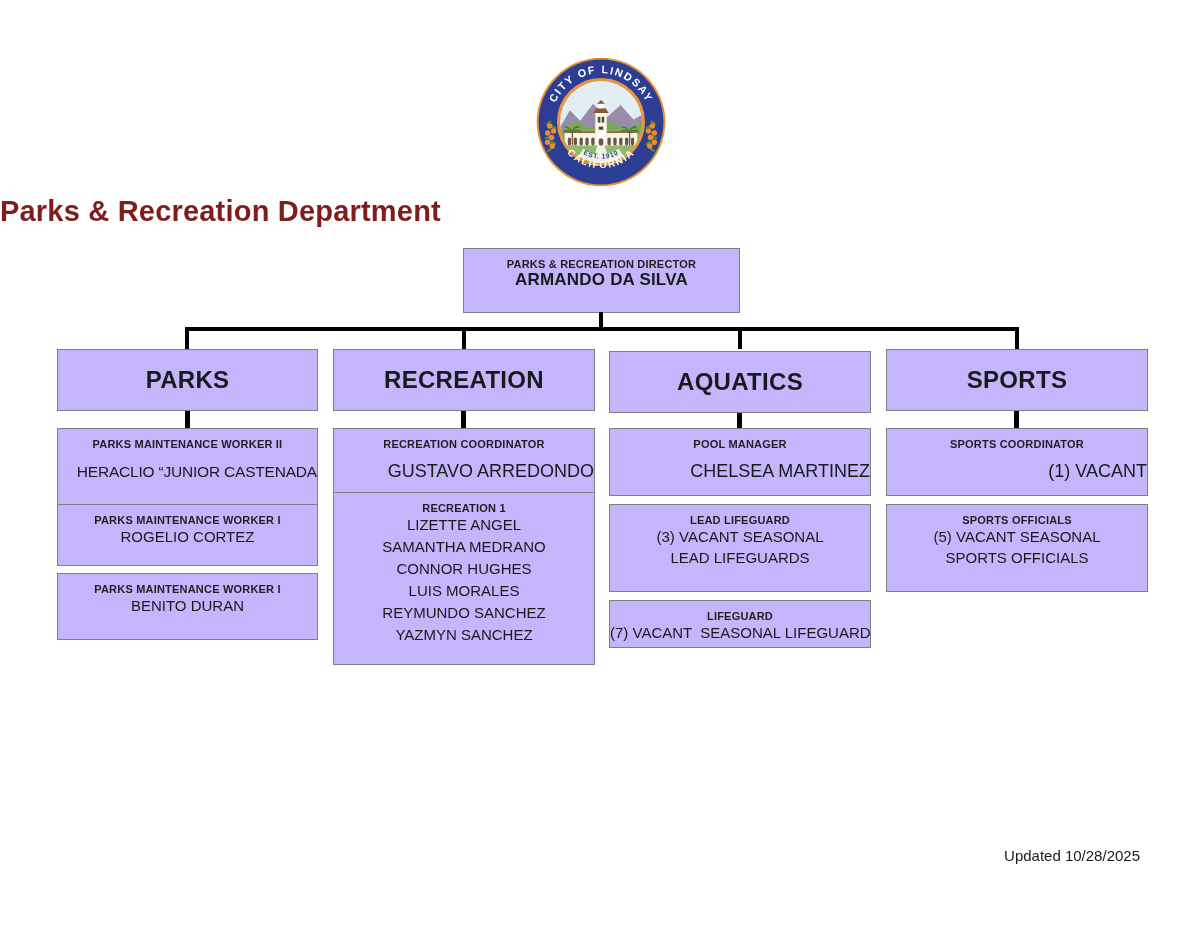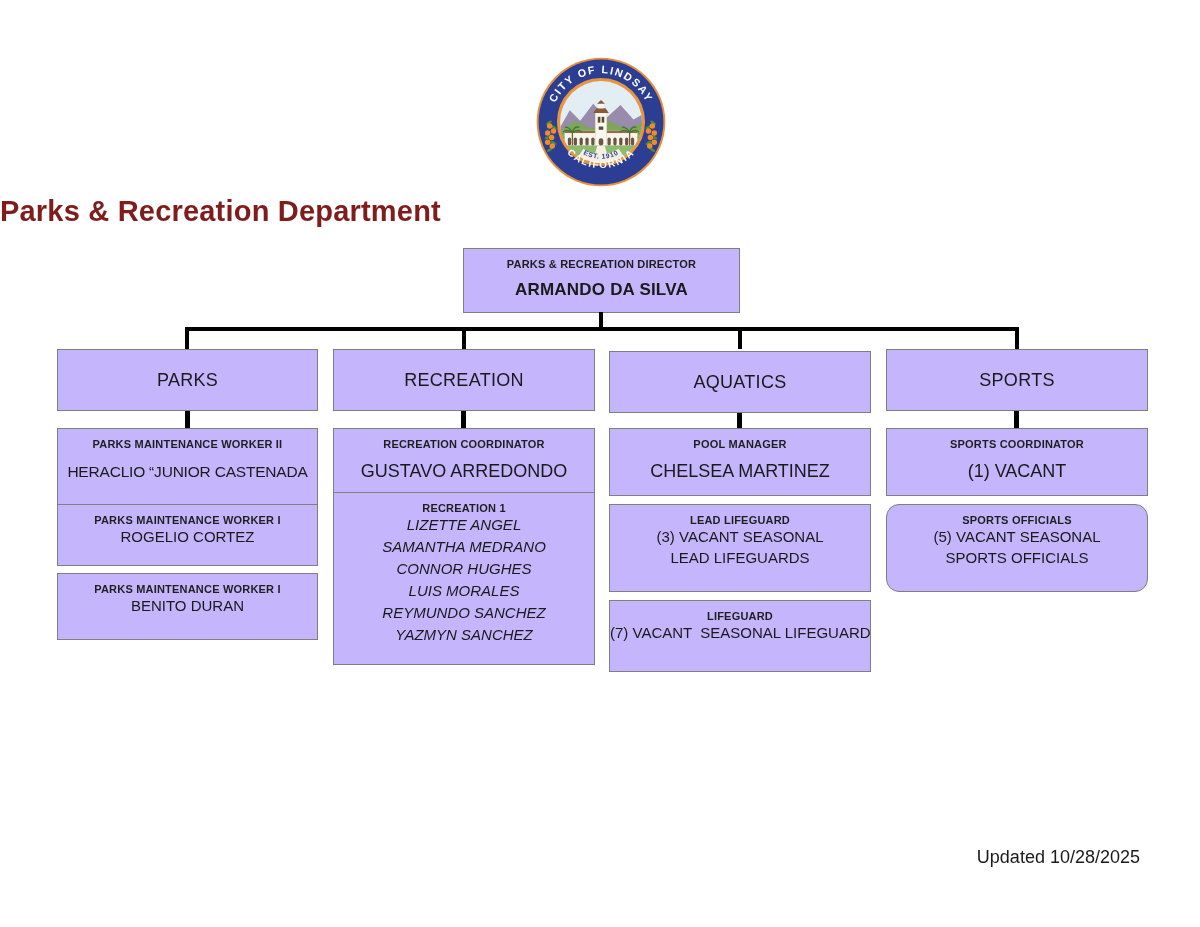--- a/index.html
+++ b/index.html
@@ -10,31 +10,31 @@
   .seal{position:absolute;left:536px;top:57px;width:130px;height:130px;}
   .page-title{
     position:absolute;left:0;top:195px;width:1200px;margin:0;
     font-size:29px;font-weight:bold;color:#7f1d1d;letter-spacing:.2px;
   }
   .box{
     position:absolute;background:#c4b5fd;border:1px solid #7f7f7f;
     text-align:center;box-sizing:border-box;overflow:hidden;
   }
   .role{font-weight:bold;font-size:11px;letter-spacing:.2px;padding-top:9px;color:#1f1f1f;}
-  .name-dir{font-size:17px;font-weight:bold;margin-top:10px;letter-spacing:.2px;}
+  .name-dir{font-size:17px;font-weight:bold;letter-spacing:.2px;}
   .branch{display:flex;align-items:center;justify-content:center;}
-  .branch-label{font-size:18px;font-weight:normal;letter-spacing:.3px;}
-  .name-lg{font-size:18px;margin-top:11px;white-space:nowrap;}
+  .branch-label{font-size:24px;font-weight:bold;letter-spacing:.3px;}
+  .name-lg{font-size:18px;margin-top:11px;white-space:nowrap;text-align:right;}
   .name-lg.tight{font-size:15.5px;letter-spacing:-.2px;margin-top:13px;}
   .lines{margin-top:0;text-align:center;}
   .line{font-size:15px;line-height:21px;white-space:pre;}
-  .lines.wide .line{line-height:22px;font-style:italic;}
+  .lines.wide .line{line-height:22px;}
   .conn{position:absolute;background:#000;}
   .updated{
-    position:absolute;right:60px;top:847px;font-size:18px;color:#1a1a1a;
+    position:absolute;right:60px;top:847px;font-size:15px;color:#1a1a1a;
   }
 </style>
 </head>
 <body>
 
 <div class="page">
 
   <svg class="seal" viewBox="0 0 200 200" aria-hidden="true">
     <defs>
       <clipPath id="sealClip">
@@ -219,32 +219,32 @@
     <div class="role">POOL MANAGER</div>
     <div class="name-lg">CHELSEA MARTINEZ</div>
   </div>
   <div class="box" style="left:609px;top:504px;width:262px;height:88px;">
     <div class="role">LEAD LIFEGUARD</div>
     <div class="lines">
       <div class="line">(3) VACANT SEASONAL</div>
       <div class="line">LEAD LIFEGUARDS</div>
     </div>
   </div>
-  <div class="box" style="left:609px;top:600px;width:262px;height:72px;">
+  <div class="box" style="left:609px;top:600px;width:262px;height:48px;">
     <div class="role">LIFEGUARD</div>
     <div class="lines">
         <div class="line">(7) VACANT  SEASONAL LIFEGUARDS</div>
       </div>
   </div>
 
   <div class="box" style="left:886px;top:428px;width:262px;height:68px;">
     <div class="role">SPORTS COORDINATOR</div>
     <div class="name-lg">(1) VACANT</div>
   </div>
-  <div class="box" style="left:886px;top:504px;width:262px;height:88px;border-radius:13px;">
+  <div class="box" style="left:886px;top:504px;width:262px;height:88px;">
     <div class="role">SPORTS OFFICIALS</div>
     <div class="lines">
       <div class="line">(5) VACANT SEASONAL</div>
       <div class="line">SPORTS OFFICIALS</div>
     </div>
   </div>
 
   <div class="updated">Updated 10/28/2025</div>
 
 </div>

